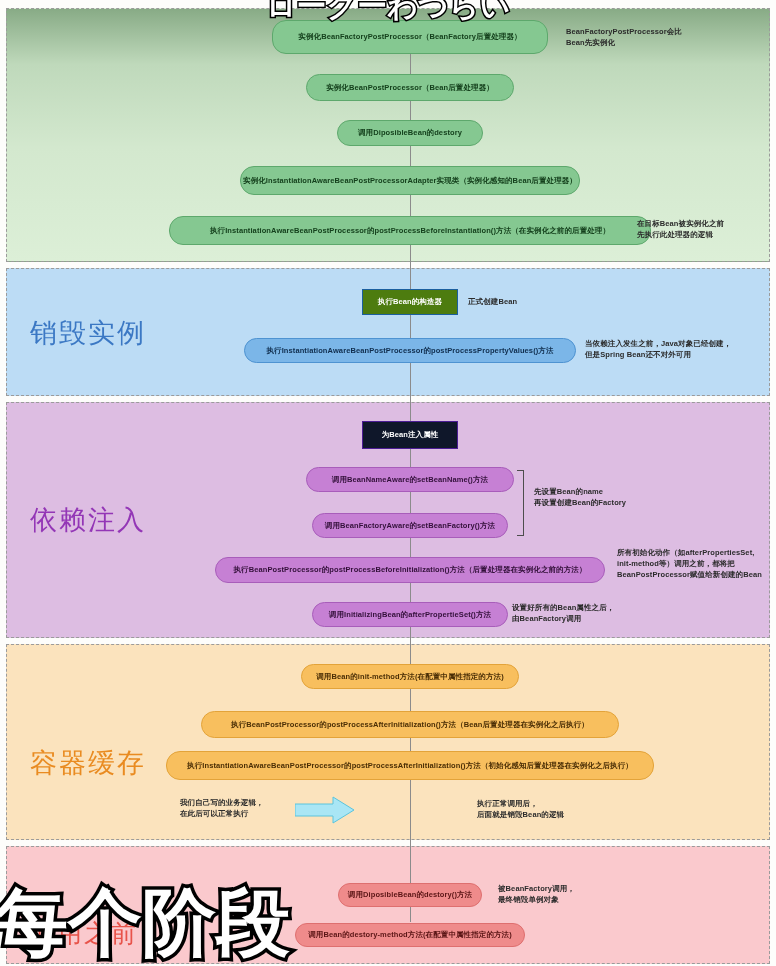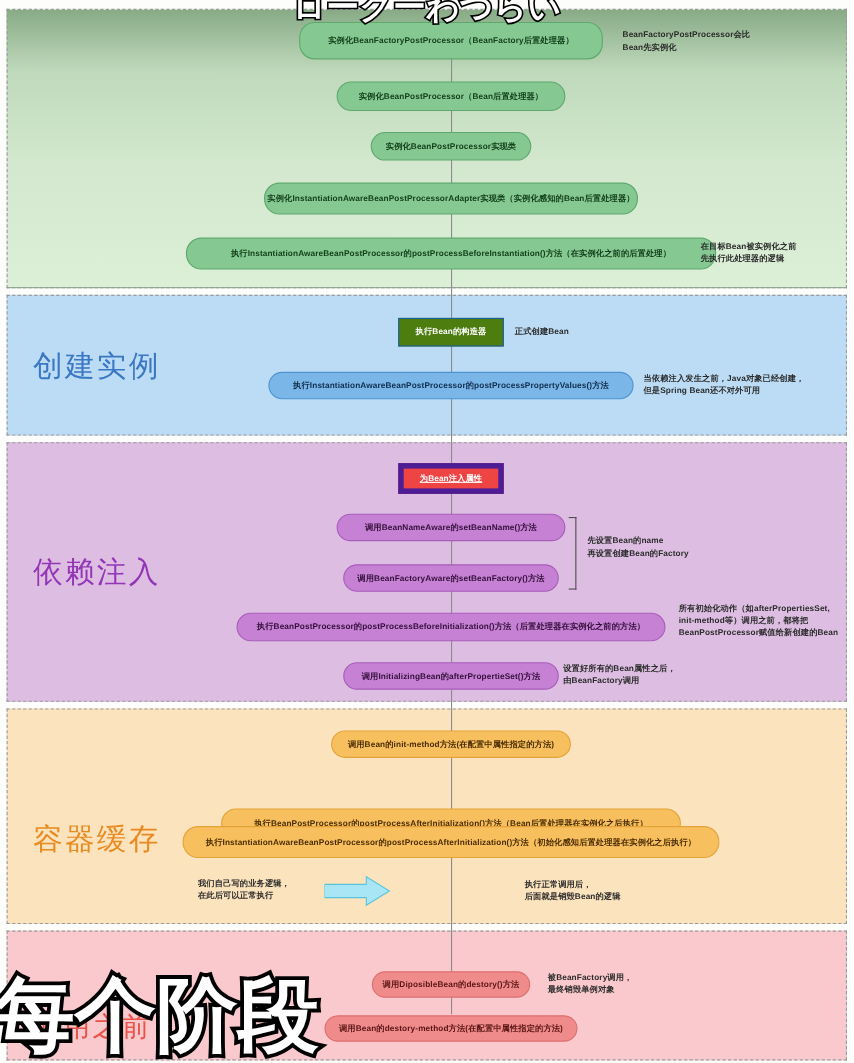--- a/index.html
+++ b/index.html
@@ -61,21 +61,21 @@
     align-items: center;
     justify-content: center;
     padding: 0 12px;
   }
   .pill { border-radius: 14px; }
   .rect { border-radius: 0; }
 
   .n-green  { background: #85c891; border: 1px solid #5da86c; color: #14401c; }
   .n-blue-solid  { background: #4d7c0f; border: 1px solid #1b5f9f; color: #ffffff; }
   .n-blue   { background: #7bb6e8; border: 1px solid #4e93d1; color: #0f2d4d; }
-  .n-purple-solid{ background: #ef4444; border: 5px solid #4c1d95; color: #ffffff; text-decoration: underline; }
+  .n-purple-solid{ background: #0f172a; border: 1px solid #4c1d95; color: #ffffff; }
   .n-purple { background: #c680d4; border: 1px solid #a85dba; color: #33103a; }
   .n-orange { background: #f8bf5e; border: 1px solid #e3a339; color: #4a2e05; }
   .n-orange-solid{ background: #e2540a; border: 1px solid #c44708; color: #ffffff; }
   .n-pink   { background: #ef8b8b; border: 1px solid #de6f6f; color: #5a1515; }
 
   
   .note {
     position: absolute;
     font-size: 7.5px;
     line-height: 1.45;
@@ -129,31 +129,31 @@
 
   <div class="section sec-green"></div>
   <div class="spine" style="top:8px;height:254px;"></div>
 
   <div class="node pill n-green" style="left:410px;top:20px;width:276px;height:34px;">实例化BeanFactoryPostProcessor（BeanFactory后置处理器）</div>
   <div class="note" style="left:566px;top:27px;">BeanFactoryPostProcessor会比
 Bean先实例化</div>
 
   <div class="node pill n-green" style="left:410px;top:74px;width:208px;height:27px;">实例化BeanPostProcessor（Bean后置处理器）</div>
 
-  <div class="node pill n-green" style="left:410px;top:120px;width:146px;height:26px;">实例化BeanPostProcessor实现类</div>
+  <div class="node pill n-green" style="left:410px;top:120px;width:146px;height:26px;">调用DiposibleBean的destory</div>
 
   <div class="node pill n-green" style="left:410px;top:166px;width:340px;height:29px;">实例化InstantiationAwareBeanPostProcessorAdapter实现类（实例化感知的Bean后置处理器）</div>
 
   <div class="node pill n-green" style="left:410px;top:216px;width:482px;height:29px;">执行InstantiationAwareBeanPostProcessor的postProcessBeforeInstantiation()方法（在实例化之前的后置处理）</div>
   <div class="note" style="left:637px;top:219px;">在目标Bean被实例化之前
 先执行此处理器的逻辑</div>
 
   <div class="section sec-blue"></div>
   <div class="spine" style="top:262px;height:140px;"></div>
-  <div class="stage-label lbl-blue">创建实例</div>
+  <div class="stage-label lbl-blue">销毁实例</div>
 
   <div class="node rect n-blue-solid" style="left:410px;top:289px;width:96px;height:26px;">执行Bean的构造器</div>
   <div class="note" style="left:468px;top:297px;">正式创建Bean</div>
 
   <div class="node pill n-blue" style="left:410px;top:338px;width:332px;height:25px;">执行InstantiationAwareBeanPostProcessor的postProcessPropertyValues()方法</div>
   <div class="note" style="left:585px;top:339px;">当依赖注入发生之前，Java对象已经创建，
 但是Spring Bean还不对外可用</div>
 
   <div class="section sec-purple"></div>
   <div class="spine" style="top:402px;height:236px;"></div>
@@ -177,21 +177,21 @@
   <div class="node pill n-purple" style="left:410px;top:602px;width:196px;height:25px;">调用InitializingBean的afterPropertieSet()方法</div>
   <div class="note" style="left:512px;top:603px;">设置好所有的Bean属性之后，
 由BeanFactory调用</div>
 
   <div class="section sec-orange"></div>
   <div class="spine" style="top:638px;height:202px;"></div>
   <div class="stage-label lbl-orange">容器缓存</div>
 
   <div class="node pill n-orange" style="left:410px;top:664px;width:218px;height:25px;">调用Bean的init-method方法(在配置中属性指定的方法)</div>
 
-  <div class="node pill n-orange" style="left:410px;top:711px;width:418px;height:27px;margin-top:24px;">执行BeanPostProcessor的postProcessAfterInitialization()方法（Bean后置处理器在实例化之后执行）</div>
+  <div class="node pill n-orange" style="left:410px;top:711px;width:418px;height:27px;">执行BeanPostProcessor的postProcessAfterInitialization()方法（Bean后置处理器在实例化之后执行）</div>
 
   <div class="node pill n-orange" style="left:410px;top:751px;width:488px;height:29px;">执行InstantiationAwareBeanPostProcessor的postProcessAfterInitialization()方法（初始化感知后置处理器在实例化之后执行）</div>
 
   <div class="note" style="left:180px;top:798px;">我们自己写的业务逻辑，
 在此后可以正常执行</div>
 
   <div class="arrow" style="left:295px;top:796px;">
     <svg width="60" height="28" viewBox="0 0 60 28" xmlns="http://www.w3.org/2000/svg">
       <polygon points="0,8 38,8 38,1 59,14 38,27 38,20 0,20" fill="#a9e6f5" stroke="#5bc4dd" stroke-width="1"></polygon>
     </svg>

